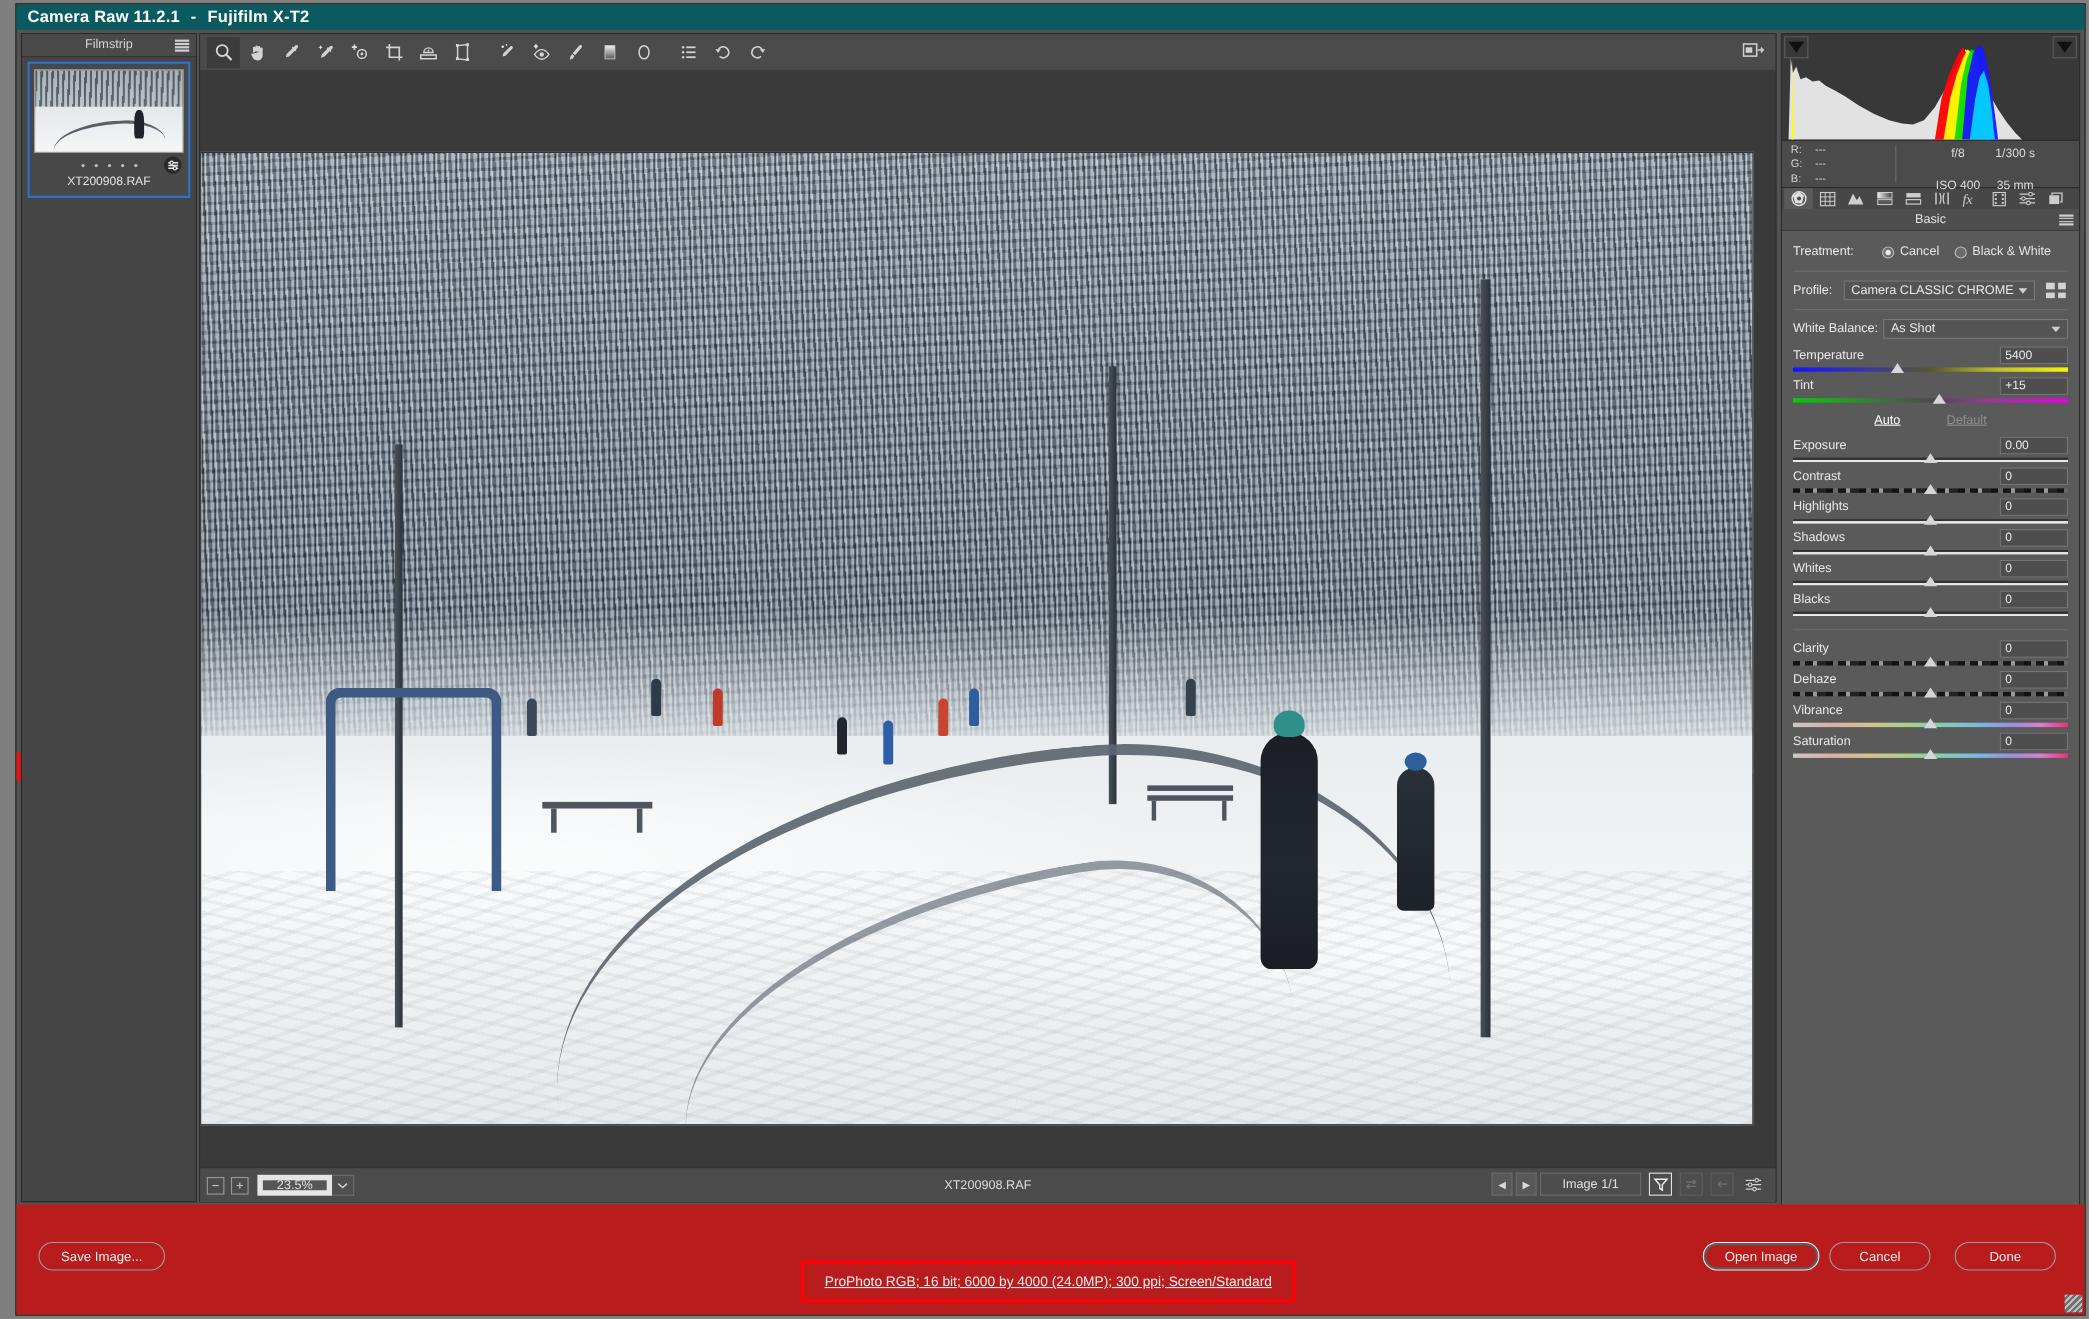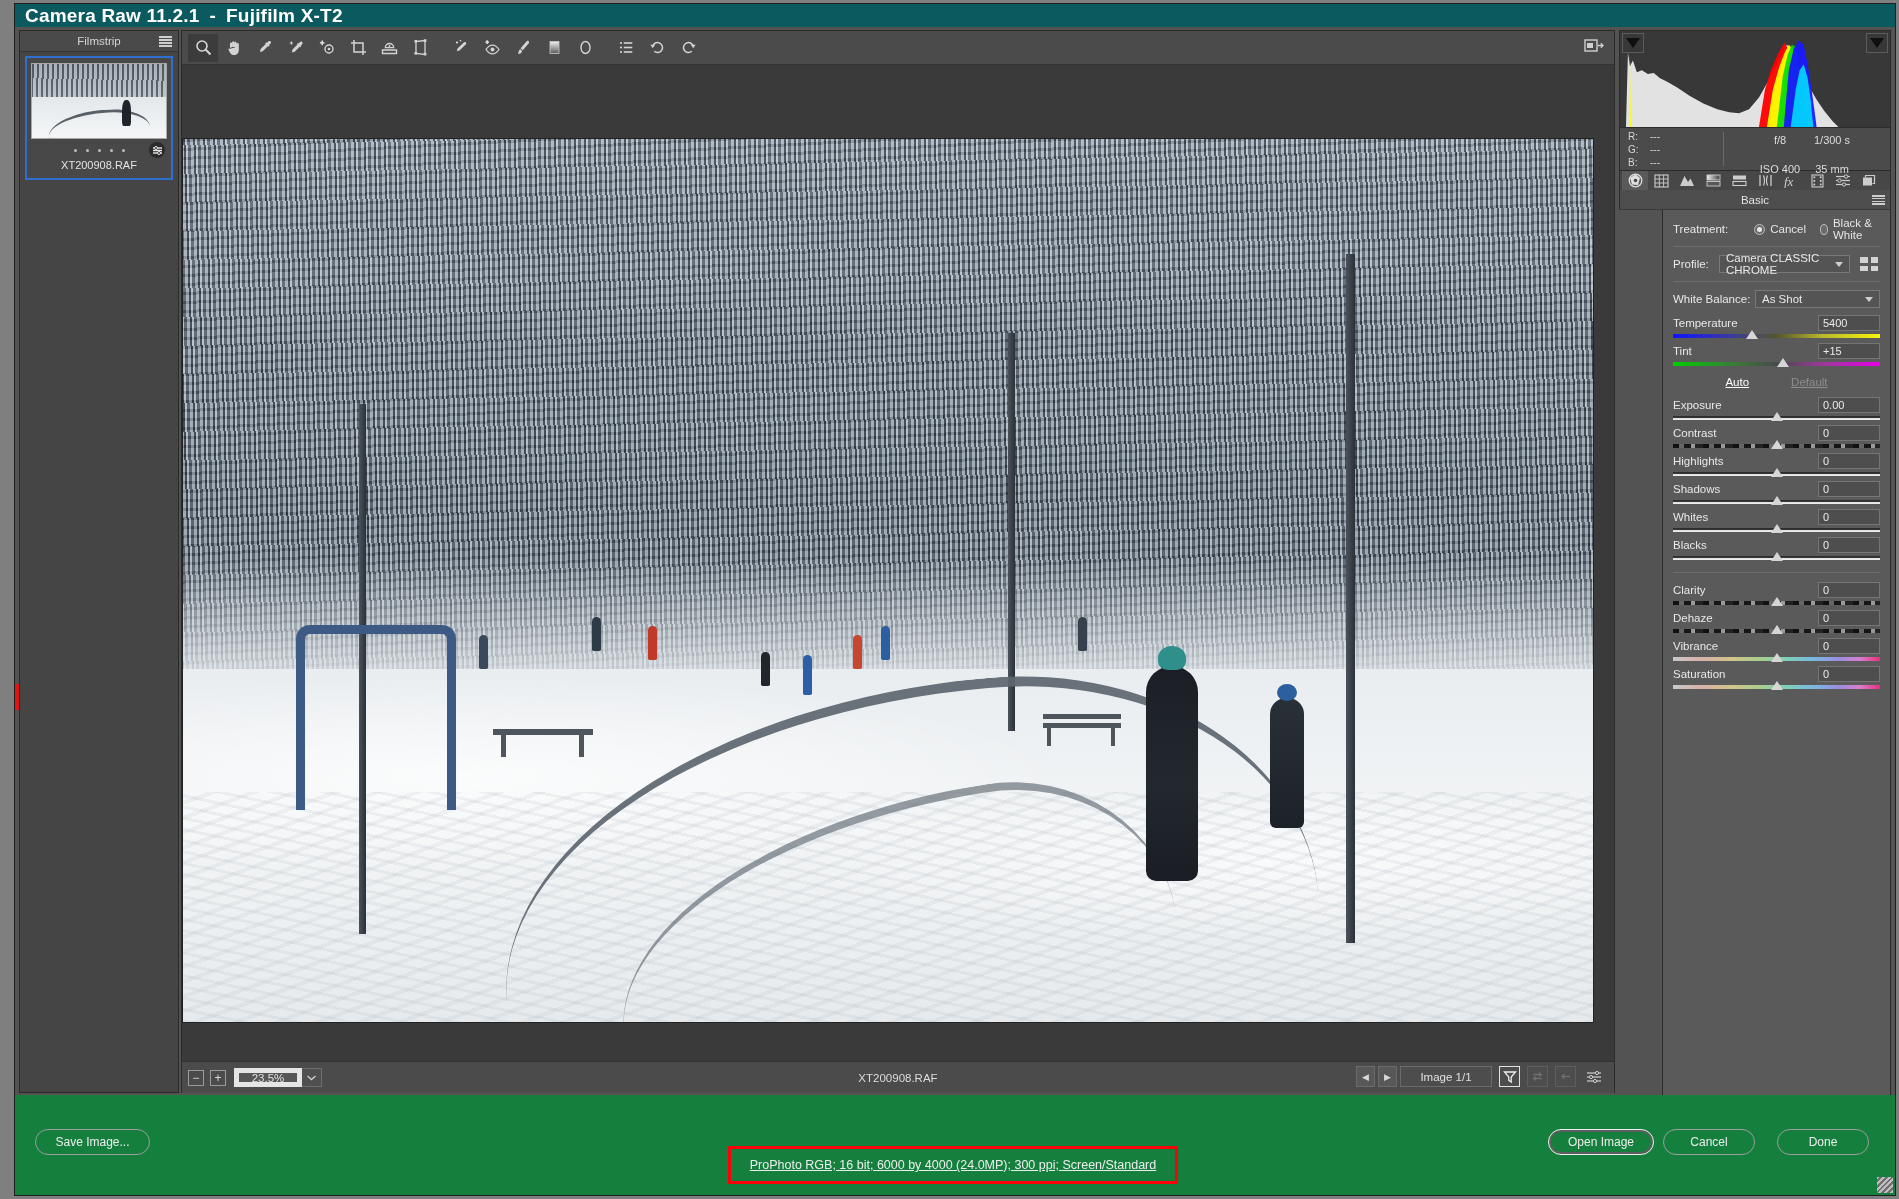--- a/index.html
+++ b/index.html
@@ -21,21 +21,21 @@
   }
 
   
   #title-bar {
     position: absolute; left: 0; top: 0;
     width: 100%; height: 23px;
     background: #0b5a5f;
     display: flex; align-items: center;
     padding-left: 10px;
     color: #ffffff;
-    font-size: 19px; font-weight: bold;
+    font-size: 15px; font-weight: bold;
     letter-spacing: 0.2px;
   }
   #title-bar .tb-sep { display: inline-block; width: 10px; }
 
   
   #filmstrip {
     position: absolute; left: 4px; top: 26px;
     width: 160px; height: 1063px;
     background: #454545;
     border: 1px solid #2a2a2a;
@@ -343,21 +343,21 @@
   #panel-title-menu {
     position: absolute; right: 5px; top: 5px; width: 13px; height: 10px;
     display: flex; flex-direction: column; justify-content: space-between;
   }
   #panel-title-menu i { height: 1.6px; background: #cfcfcf; display: block; }
 
   #panel-body {
     background: #5a5a5a;
     border: 1px solid #2b2b2b; border-top: none;
     height: 887px; padding: 8px 10px 0 10px;
-    color: #e4e4e4; font-size: 11.5px; margin-left: 43px;
+    color: #e4e4e4; font-size: 11.5px;
   }
 
   .row-inline { display: flex; align-items: center; height: 22px; }
   .row-label { color: #e8e8e8; }
   .radio-wrap { display: flex; align-items: center; margin-left: 14px; }
   .radio {
     width: 11px; height: 11px; border-radius: 50%;
     border: 1px solid #bdbdbd; background: #6b6b6b;
     display: inline-flex; align-items: center; justify-content: center;
     margin-right: 5px;
@@ -422,21 +422,21 @@
     display: flex; align-items: center; justify-content: center;
     gap: 42px; height: 20px; margin-top: 6px;
   }
   .auto-link { color: #ffffff; text-decoration: underline; font-size: 11.5px; }
   .default-link { color: #8e8e8e; text-decoration: underline; font-size: 11.5px; text-align: center; }
 
   
   #bottom-bar {
     position: absolute; left: 0; bottom: 0;
     width: 100%; height: 100px;
-    background: #15803d;
+    background: #b91c1c;
     padding-left: 20px;
   }
   .pill-btn {
     position: absolute; height: 26px;
     border: 1px solid #9d9d9d; border-radius: 13px;
     color: #ededed; font-size: 12px;
     display: flex; align-items: center; justify-content: center;
     background: transparent;
   }
   .pill-btn.default-btn { border: 1px solid #f0f0f0; box-shadow: 0 0 0 2px #5e5e5e inset; }

